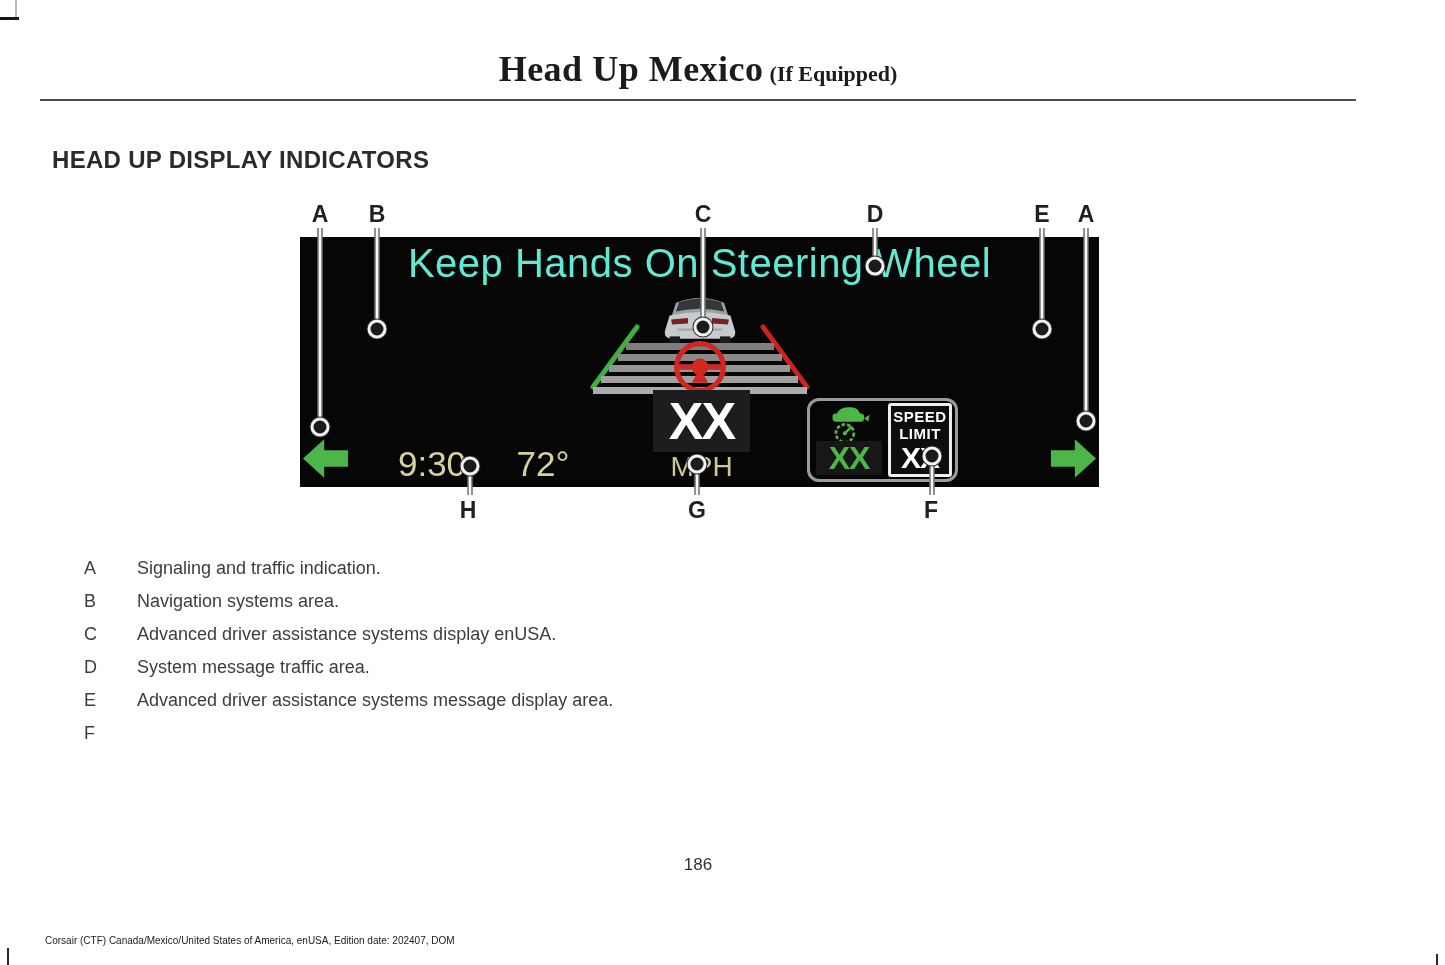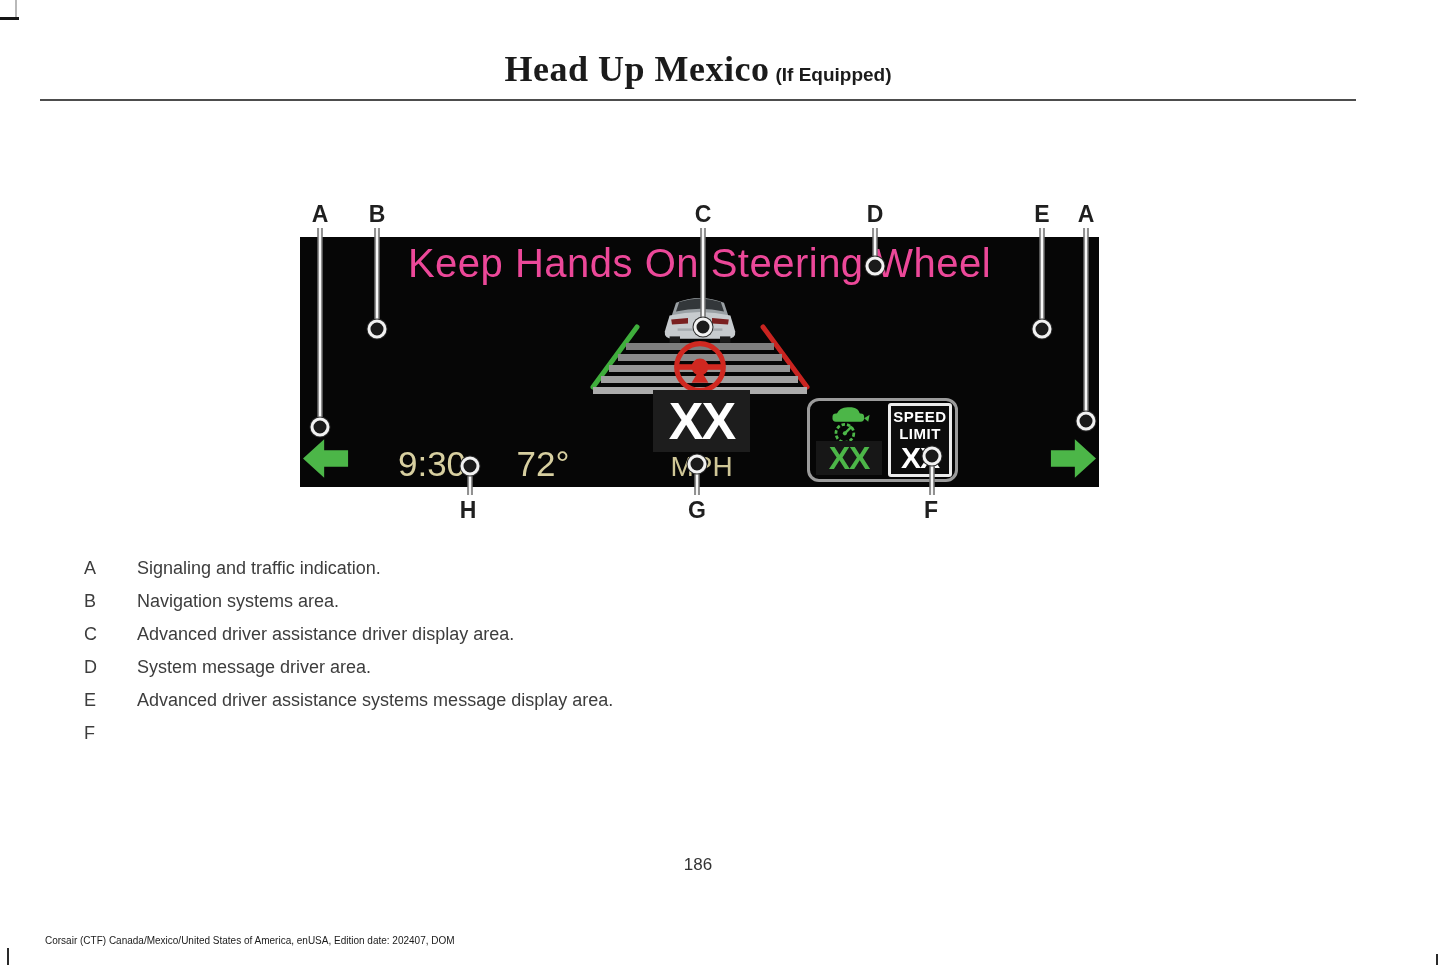--- a/index.html
+++ b/index.html
@@ -8,35 +8,35 @@
   
   .mark{position:absolute;background:#2a2a2a;}
   .corner-v{left:15px;top:0;width:2px;height:17px;background:#b9b9b9;}
   .corner-h{left:0;top:17px;width:19px;height:3px;background:#161616;}
   .tick-bl{left:7px;top:948px;width:2px;height:17px;}
   .tick-br{left:1436px;top:954px;width:2px;height:11px;}
 
   
   .title-wrap{position:absolute;left:40px;top:48px;width:1316px;text-align:center;}
   .title{font-family:"Liberation Serif","DejaVu Serif",serif;font-weight:700;font-size:36px;color:#1b1b1b;letter-spacing:.5px;}
-  .title-suffix{font-family:Liberation Sans, sans-serif;font-weight:700;font-size:19px;color:#1b1b1b;margin-left:6px;}
+  .title-suffix{font-family:Liberation Serif, serif;font-weight:700;font-size:22px;color:#1b1b1b;margin-left:6px;}
   .rule{position:absolute;left:40px;top:99px;width:1316px;height:2px;background:#4d4d4d;}
   .section-heading{position:absolute;left:52px;top:146px;font-size:24px;font-weight:700;color:#2d2a2b;letter-spacing:.3px;}
 
   
   .diagram{position:absolute;left:0;top:195px;width:1445px;height:345px;}
   .callout-label{position:absolute;transform:translateX(-50%);font-size:23px;font-weight:700;color:#1f1f1f;}
   .cline{position:absolute;width:5px;box-sizing:border-box;background:#f7f7f7;
          border-left:1px solid #2b2b2b;border-right:1px solid #2b2b2b;transform:translateX(-50%);z-index:30;}
   .ccircle{position:absolute;width:13px;height:13px;border-radius:50%;border:3px solid #f2f2f2;
            background:#1b1b1b;box-shadow:0 0 0 1px #2b2b2b;transform:translate(-50%,-50%);z-index:31;}
 
   .hud{position:absolute;left:300px;top:42px;width:799px;height:250px;background:#060606;overflow:hidden;}
   .hud-message{position:absolute;left:0;top:4px;width:100%;text-align:center;
-               font-size:40px;color:#ec4899;letter-spacing:.5px;}
+               font-size:40px;color:#5eead4;letter-spacing:.5px;}
   .car{position:absolute;left:352px;top:52px;width:96px;height:58px;}
   .lanes{position:absolute;left:0;top:0;width:799px;height:250px;}
   .stripes{position:absolute;left:0;top:106px;width:799px;display:flex;flex-direction:column;align-items:center;}
   .stripe{height:7px;margin-bottom:4px;}
   .wheel{position:absolute;left:372px;top:102px;width:56px;height:56px;z-index:5;}
   .speed-box{position:absolute;left:353px;top:153px;width:97px;height:62px;background:#1d1d1d;z-index:6;
              display:flex;align-items:center;justify-content:center;}
   .speed-value{font-size:52px;font-weight:700;color:#ffffff;letter-spacing:-2px;}
   .speed-unit{position:absolute;left:353px;top:214px;width:97px;text-align:center;
               font-size:28px;color:#cfc696;z-index:6;}
@@ -74,20 +74,21 @@
   <div class="corner-v mark"></div>
   <div class="corner-h mark"></div>
   <div class="tick-bl mark"></div>
   <div class="tick-br mark"></div>
 
   <div class="title-wrap">
     <span class="title">Head Up Mexico</span><span class="title-suffix">(If Equipped)</span>
   </div>
   <div class="rule"></div>
 
+  <div class="section-heading">HEAD UP DISPLAY INDICATORS</div>
 
   <div class="diagram">
 
     <div class="callout-label" style="left:320px;top:6px;">A</div>
     <div class="callout-label" style="left:377px;top:6px;">B</div>
     <div class="callout-label" style="left:703px;top:6px;">C</div>
     <div class="callout-label" style="left:875px;top:6px;">D</div>
     <div class="callout-label" style="left:1042px;top:6px;">E</div>
     <div class="callout-label" style="left:1086px;top:6px;">A</div>
 
@@ -190,25 +191,25 @@
     <div class="legend-row">
       <span class="legend-key">A</span>
       <span class="legend-text">Signaling and traffic indication.</span>
     </div>
     <div class="legend-row">
       <span class="legend-key">B</span>
       <span class="legend-text">Navigation systems area.</span>
     </div>
     <div class="legend-row">
       <span class="legend-key">C</span>
-      <span class="legend-text">Advanced driver assistance driver display area.</span>
+      <span class="legend-text">Advanced driver assistance systems display enUSA.</span>
     </div>
     <div class="legend-row">
       <span class="legend-key">D</span>
-      <span class="legend-text">System message driver area.</span>
+      <span class="legend-text">System message traffic area.</span>
     </div>
     <div class="legend-row">
       <span class="legend-key">E</span>
       <span class="legend-text">Advanced driver assistance systems message display area.</span>
     </div>
     <div class="legend-row">
       <span class="legend-key">F</span>
     </div>
   </div>
 

